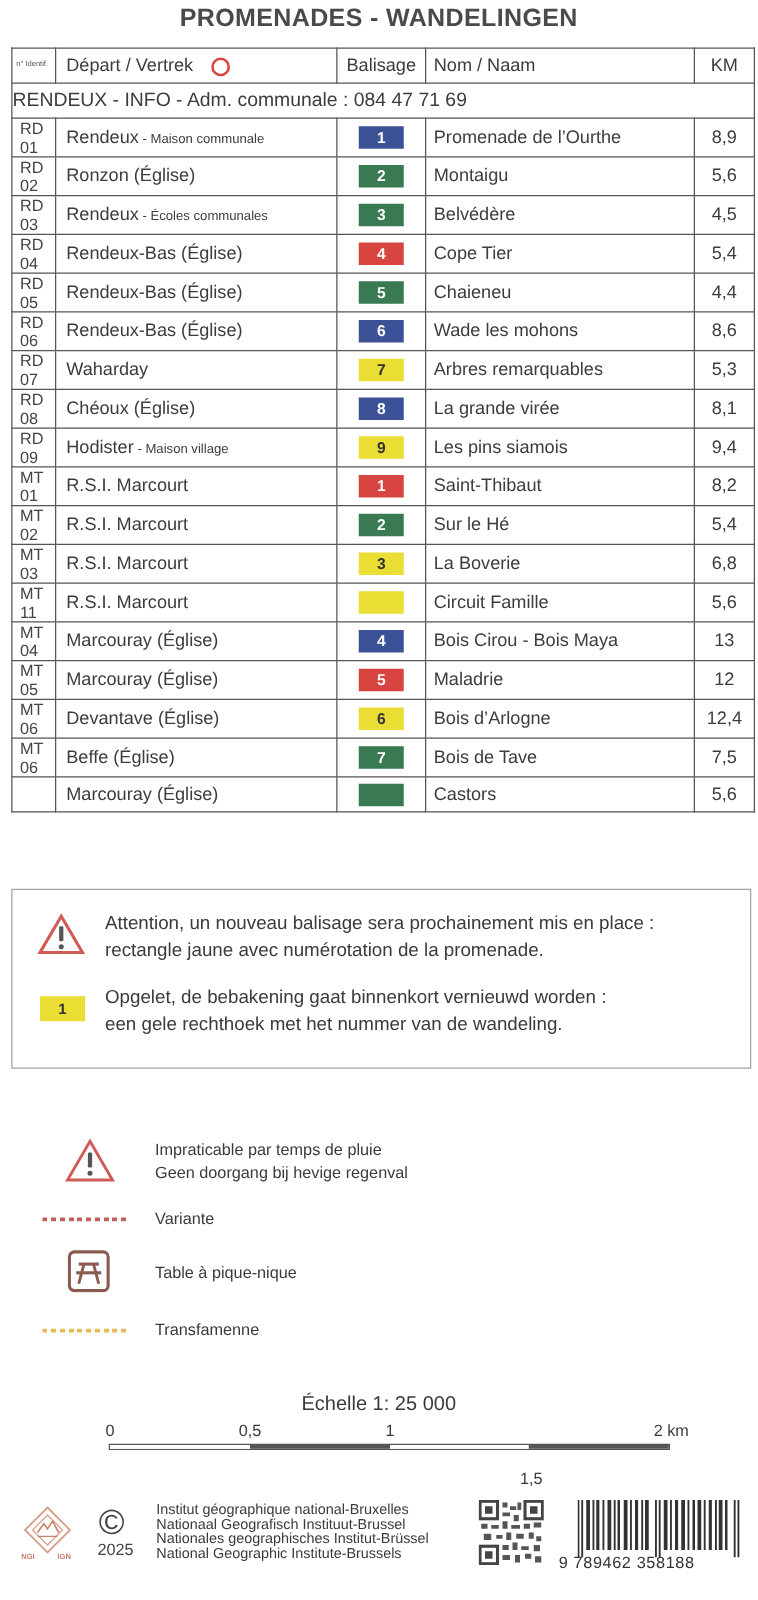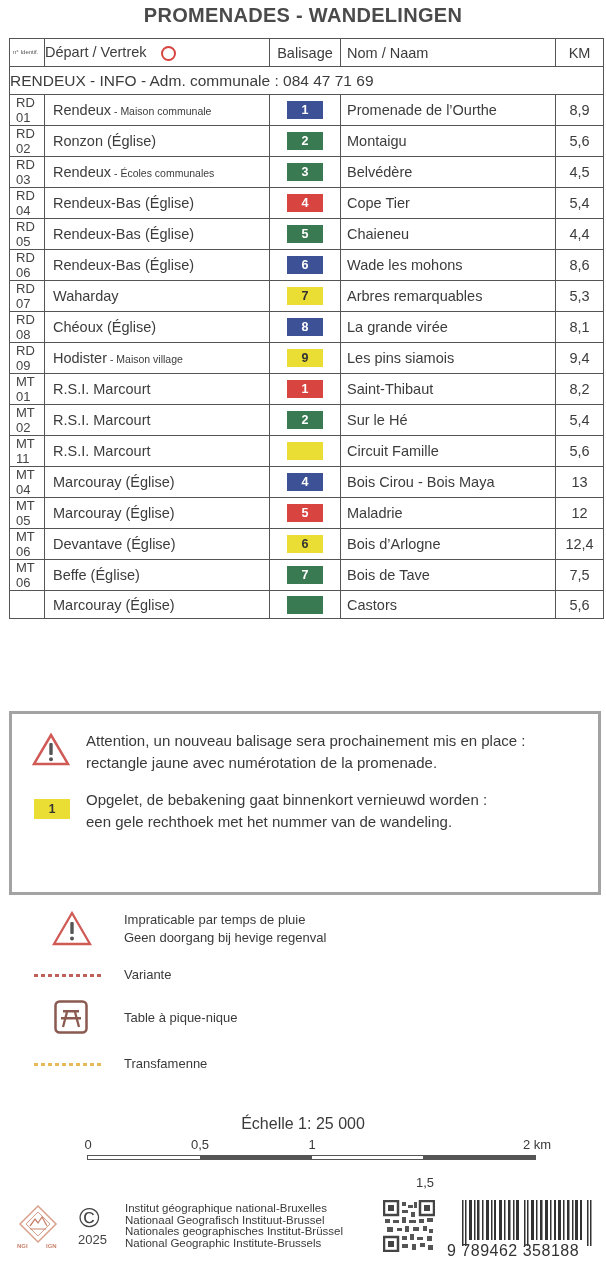--- a/index.html
+++ b/index.html
@@ -7,40 +7,40 @@
          font-family: "Liberation Sans", "DejaVu Sans", sans-serif; color: #3a3a3a; }
   .title { position: absolute; top: 4px; left: 0; width: 606px; text-align: center;
            font-weight: bold; font-size: 20px; letter-spacing: 0.3px; color: #4a4a4a; }
   table.walks { position: absolute; top: 38px; left: 9px; width: 594px;
                 border-collapse: collapse; table-layout: fixed; font-size: 14.5px; color: #3c3c3c; }
   table.walks td { border: 1px solid #555; padding: 0; height: 27px; vertical-align: middle; }
   col.c-id { width: 35px; } col.c-dep { width: 225px; } col.c-bal { width: 71px; }
   col.c-name { width: 215px; } col.c-km { width: 48px; }
   .hdr td { height: 28px; }
   .hdr .h-id { font-size: 6px; line-height: 7px; padding-left: 3px; color: #555; }
-  .hdr .h-dep { }
+  .hdr .h-dep { padding-left: 8px; }
   .hdr .h-bal { text-align: center; }
   .hdr .h-name { padding-left: 6px; }
   .hdr .h-km { text-align: center; }
   .depart-circle { display: inline-block; width: 15px; height: 15px; border: 2px solid #d8443f;
                    border-radius: 50%; vertical-align: -4px; margin-left: 14px; box-sizing: border-box; }
   .section td { height: 36px; font-weight: normal; font-size: 15.5px; padding-left: 8px; color: #3c3c3c; }
   .id { font-size: 13px; padding-left: 6px !important; color: #444; }
   .dep { padding-left: 8px !important; }
   .dep small { font-size: 10.5px; }
   .bal { text-align: center; }
   .mark { display: inline-block; width: 36px; height: 18px; line-height: 18px; text-align: center;
           color: #fff; font-weight: bold; font-size: 12.5px; vertical-align: middle; }
   .mark.yellow { color: #333; }
   .name { padding-left: 6px !important; }
   .km { text-align: center; }
   .tall td { height: 34px; }
 
-  .notice { position: absolute; top: 711px; left: 9px; width: 592px; height: 184px;
-            border: 3px solid #a3a3a3; box-sizing: border-box; }
+  .notice { position: absolute; top: 711px; left: 9px; width: 592px; height: 144px;
+            border: 1px solid #a3a3a3; box-sizing: border-box; }
   .notice .icon { position: absolute; left: 20px; }
   .notice .txt { position: absolute; left: 74px; font-size: 15px; line-height: 22px; color: #3a3a3a; }
   .notice .ymark { position: absolute; left: 22px; width: 36px; height: 20px; background: #eadd33;
                    color: #333; font-weight: bold; font-size: 12px; text-align: center; line-height: 20px; }
 
   .legend-item { position: absolute; left: 0; width: 606px; }
   .legend-item .ltxt { position: absolute; left: 124px; font-size: 13px; line-height: 18px; color: #3a3a3a; }
   .dots { position: absolute; left: 34px; height: 3px; width: 70px;
           background-image: repeating-linear-gradient(90deg, var(--c) 0 4px, transparent 4px 7px); }
 
@@ -52,21 +52,21 @@
   .scale .seg.w { background: #fff; } .scale .seg.b { background: #555; }
 
   .footer { position: absolute; top: 1196px; left: 0; width: 606px; height: 70px; }
   .ngi-logo { position: absolute; left: 18px; top: 8px; width: 40px; height: 50px; }
   .ngi-label { position: absolute; top: 47px; font-size: 6px; color: #c8826b; font-weight: bold; }
   .copy { position: absolute; left: 79px; top: 8px; width: 28px; height: 28px; font-size: 28px; line-height: 28px; color: #444; }
   .copy-year { position: absolute; left: 78px; top: 36px; font-size: 13px; color: #444; }
   .inst { position: absolute; left: 125px; top: 7px; font-size: 11.5px; line-height: 11.5px; color: #3a3a3a; }
   .qr { position: absolute; left: 383px; top: 4px; width: 52px; height: 52px; }
   .barcode { position: absolute; left: 462px; top: 4px; width: 130px; height: 46px; }
-  .isbn { position: absolute; left: 447px; top: 46px; font-size: 16px; letter-spacing: 0.5px; color: #333; }
+  .isbn { position: absolute; left: 447px; top: 46px; font-size: 13px; letter-spacing: 0.5px; color: #333; }
 </style>
 </head>
 <body>
 
 <div class="title">PROMENADES - WANDELINGEN</div>
 
 <table class="walks">
   <colgroup>
     <col class="c-id">
       <col class="c-dep">
@@ -154,20 +154,27 @@
         <td class="bal"><span class="mark" style="background: rgb(216, 68, 63);">1</span></td>
         <td class="name">Saint-Thibaut</td>
         <td class="km">8,2</td>
       </tr>
       <tr>
         <td class="id">MT 02</td>
         <td class="dep"><span>R.S.I. Marcourt</span></td>
         <td class="bal"><span class="mark" style="background: rgb(58, 122, 83);">2</span></td>
         <td class="name">Sur le Hé</td>
         <td class="km">5,4</td>
+      </tr>
+      <tr>
+        <td class="id">MT 03</td>
+        <td class="dep"><span>R.S.I. Marcourt</span></td>
+        <td class="bal"><span class="mark yellow" style="background: rgb(234, 221, 51);">3</span></td>
+        <td class="name">La Boverie</td>
+        <td class="km">6,8</td>
       </tr>
       <tr>
         <td class="id">MT 11</td>
         <td class="dep"><span>R.S.I. Marcourt</span></td>
         <td class="bal"><span class="mark yellow" style="background: rgb(234, 221, 51);"></span></td>
         <td class="name">Circuit Famille</td>
         <td class="km">5,6</td>
       </tr>
       <tr>
         <td class="id">MT 04</td>

